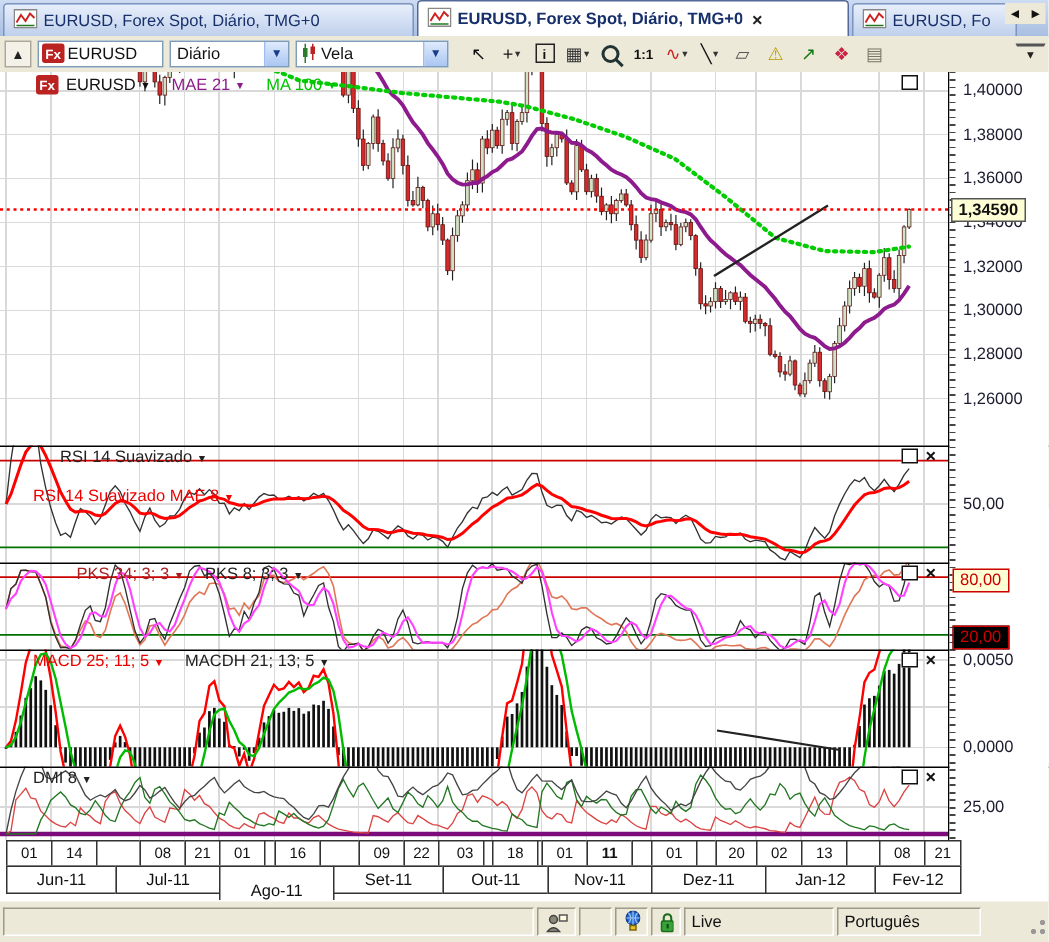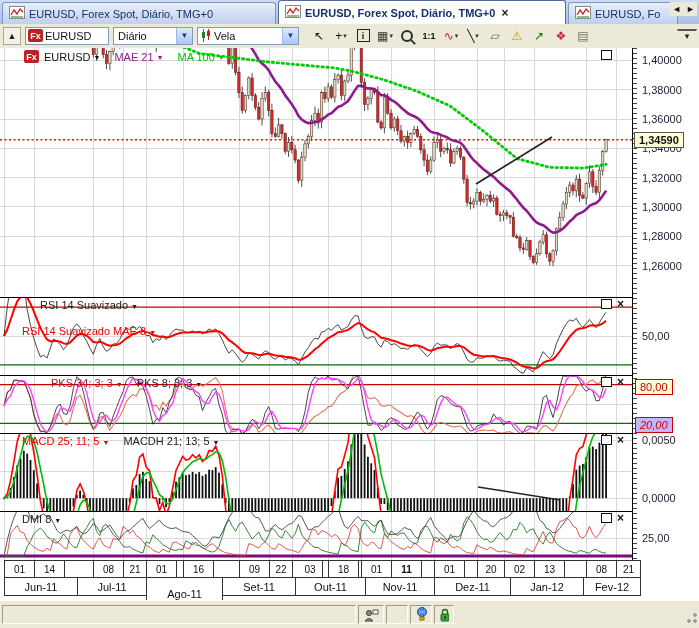--- a/index.html
+++ b/index.html
@@ -868,21 +868,21 @@
       <div class="axislabel" style="top: 6.45px;">1,40000</div>
       <div class="axislabel" style="top: 35.7441px;">1,38000</div>
       <div class="axislabel" style="top: 65.0382px;">1,36000</div>
       <div class="axislabel" style="top: 94.3324px;">1,34000</div>
       <div class="axislabel" style="top: 123.626px;">1,32000</div>
       <div class="axislabel" style="top: 152.921px;">1,30000</div>
       <div class="axislabel" style="top: 182.215px;">1,28000</div>
       <div class="axislabel" style="top: 211.509px;">1,26000</div>
       <div class="axislabel" style="top: 282px;">50,00</div>
       <div class="axisbox" style="top: 330.667px; background: rgb(255, 255, 214); border: 1px solid rgb(204, 0, 0); color: rgb(204, 0, 0);">80,00</div>
-      <div class="axisbox" style="top: 369.333px; background: #c4b5fd; border: 1px solid rgb(204, 0, 0); color: rgb(204, 0, 0); font-style: italic;">20,00</div>
+      <div class="axisbox" style="top: 369.333px; background: #000000; border: 1px solid rgb(204, 0, 0); color: rgb(204, 0, 0);">20,00</div>
       <div class="axislabel" style="top: 385.985px;">0,0050</div>
       <div class="axislabel" style="top: 444.194px;">0,0000</div>
       <div class="axislabel" style="top: 484.022px;">25,00</div>
       <div class="axisbox" style="top: 83.6906px; background: rgb(255, 255, 214); border: 1px solid rgb(85, 85, 85); color: rgb(17, 17, 17); font-weight: bold; left: 1px;">1,34590</div>
     </div>
     <div class="legend" style="left: 22px; top: 2px;">
       <span class="legitem">
         <span class="fxbadge">Fx</span>
         <span style="color: rgb(17, 17, 17);">EURUSD</span>
         <span class="legdd" style="color: rgb(17, 17, 17);">▼</span>
@@ -1008,14 +1008,20 @@
       <rect x="5" y="10" width="4" height="3" fill="#e8c32a" stroke="#7a650d"></rect>
     </svg>
   </div>
   <div class="spanel" style="left:434px;width:20px;justify-content:center">
     <svg width="12" height="14">
       <path d="M3.5 6 V4 a2.5 2.5 0 0 1 5 0 V6" fill="none" stroke="#1c6b1c" stroke-width="1.4"></path>
       <rect x="2" y="6" width="8" height="7" rx="1" fill="#38a338" stroke="#1c6b1c"></rect>
       <rect x="5.4" y="8" width="1.4" height="3" fill="#0e4d0e"></rect>
     </svg>
   </div>
+  <div class="spanel" style="left:456px;width:100px">
+    <span>Live</span>
+  </div>
+  <div class="spanel" style="left:558px;width:96px">
+    <span>Português</span>
+  </div>
   <div id="grip"></div>
 </div>
 
 </body></html>

